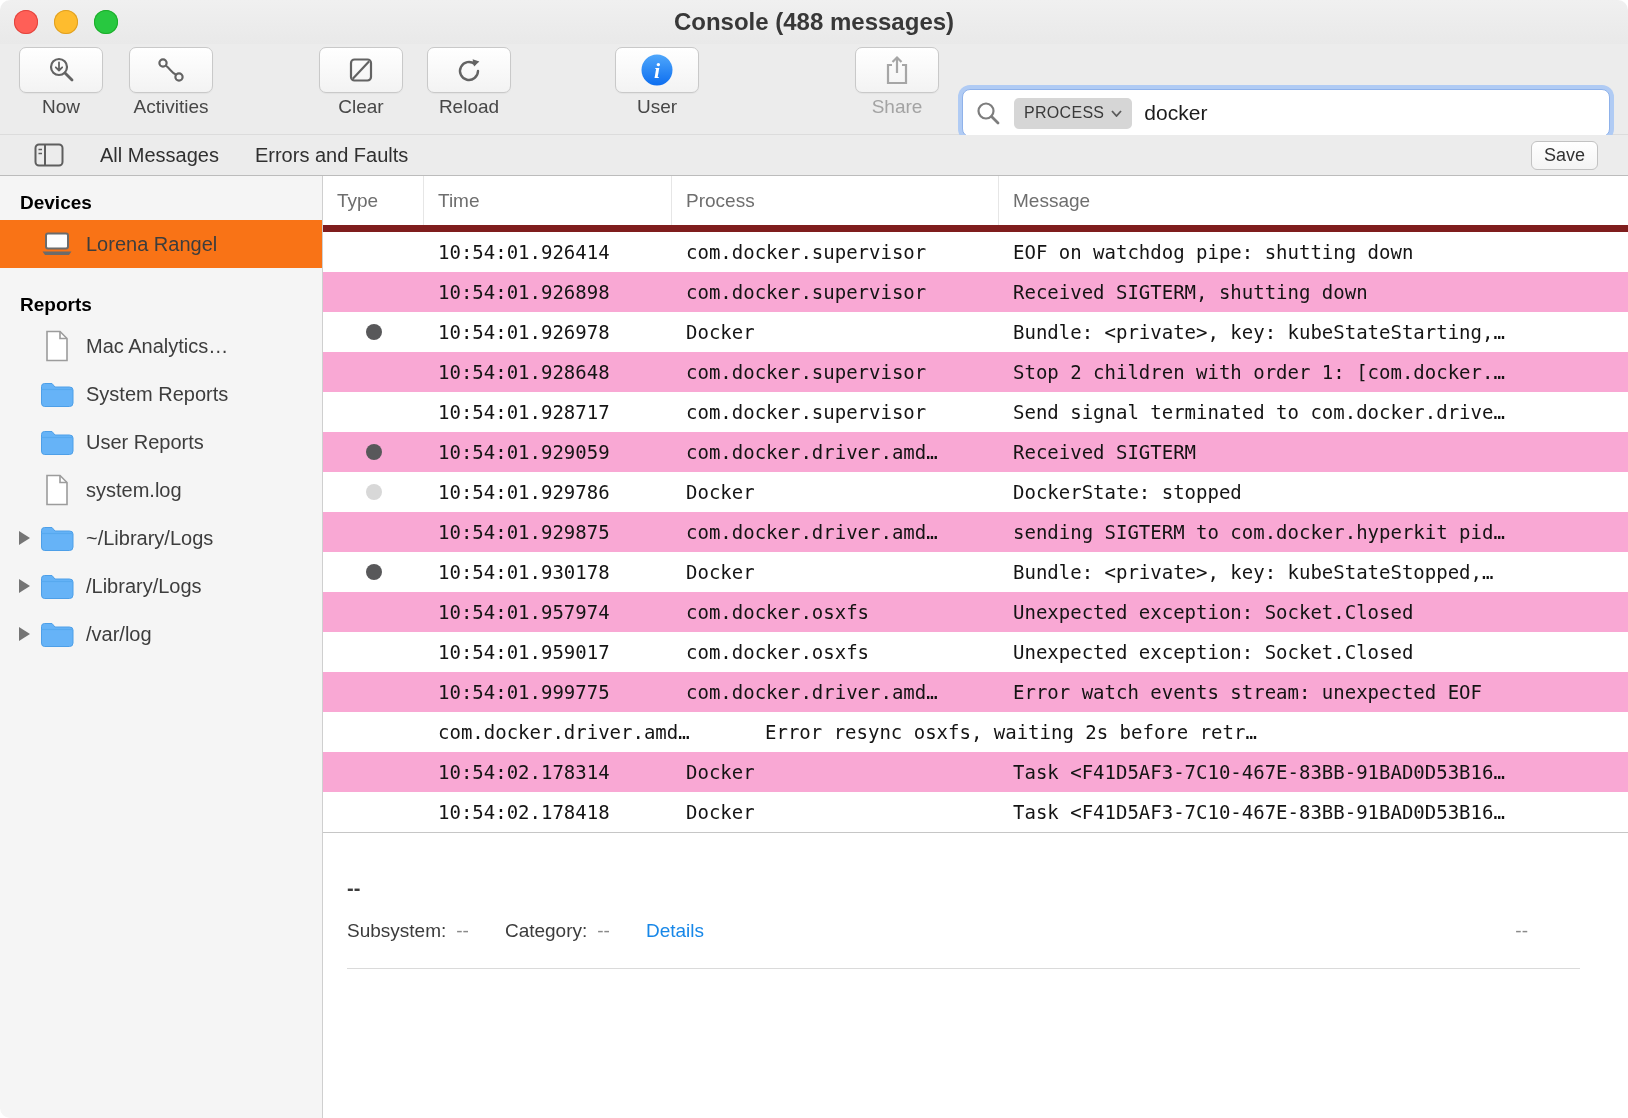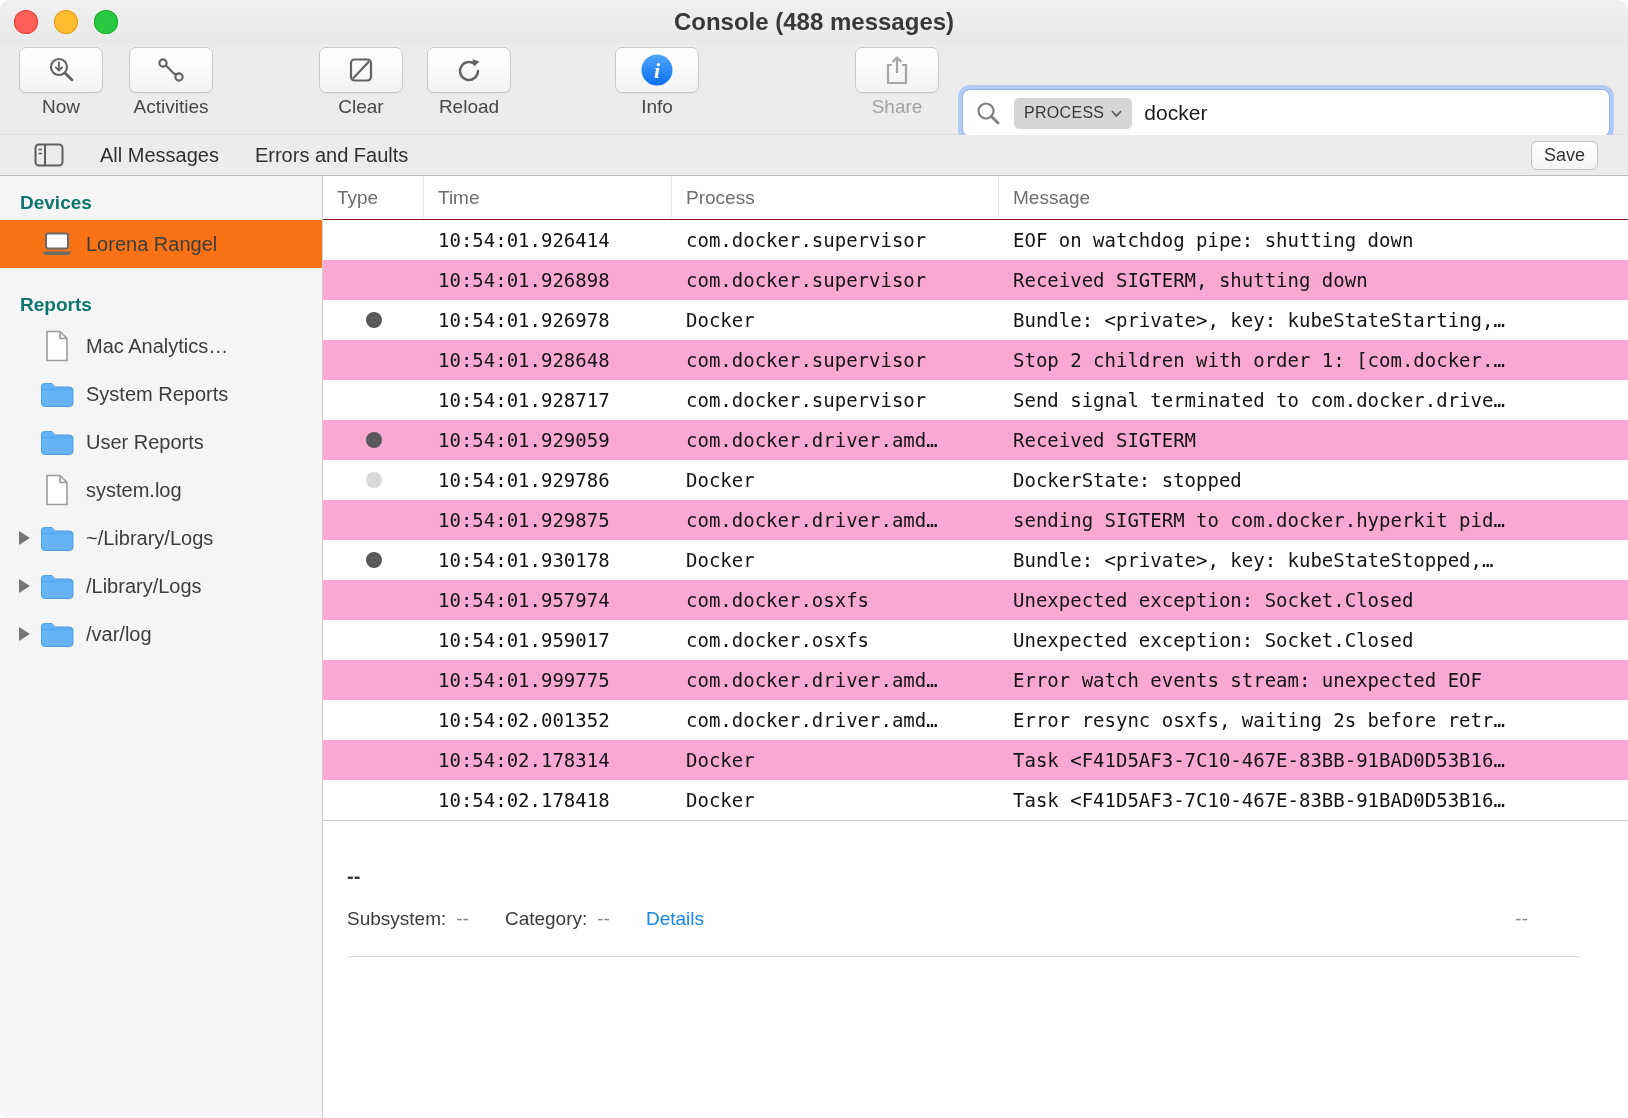--- a/index.html
+++ b/index.html
@@ -43,32 +43,32 @@
   .fb-tab { font-size: 20px; color: #303030; white-space: nowrap; }
   .save-btn { position: absolute; right: 30px; top: 6px; min-width: 64px; height: 29px; padding: 0 12px;
               background: linear-gradient(#ffffff, #f4f4f4); border: 1px solid #c2c2c2; border-radius: 6px;
               font-size: 18px; color: #333; font-family: inherit; }
 
   
   .content { display: flex; height: 942px; }
 
   
   .sidebar { width: 323px; background: #f5f5f5; border-right: 1px solid #cfcfcf; overflow: hidden; }
-  .side-header { margin: 16px 0 6px 20px; font-size: 19px; font-weight: 700; color: #0f766e; }
+  .side-header { margin: 16px 0 6px 20px; font-size: 19px; font-weight: 700; color: #000000; }
   .side-section + .side-section .side-header { margin-top: 26px; }
   .side-item { height: 48px; display: flex; align-items: center; padding-left: 10px; }
   .side-item.selected { background: #f97316; }
   .disclosure { width: 28px; display: flex; justify-content: center; align-items: center; }
   .disclosure .tri { width: 0; height: 0; border-left: 11px solid #757575; border-top: 7px solid transparent; border-bottom: 7px solid transparent; }
   .side-icon { width: 38px; display: flex; justify-content: center; align-items: center; }
   .side-label { margin-left: 10px; font-size: 20px; color: #3d3d3d; white-space: nowrap; }
 
   
   .main { flex: 1; display: flex; flex-direction: column; background: #fff; min-width: 0; }
-  .thead { height: 44px; display: flex; border-bottom: 1px solid #7f1d1d; }
+  .thead { height: 56px; display: flex; border-bottom: 7px solid #7f1d1d; }
   .hc { display: flex; align-items: center; padding-left: 14px; font-size: 19px; color: #6e6e6e;
         border-right: 1px solid #e6e6e6; height: 100%; white-space: nowrap; overflow: hidden; }
   .c-type { width: 101px; flex: none; }
   .c-time { width: 248px; flex: none; }
   .c-proc { width: 327px; flex: none; }
   .c-msg  { flex: 1; border-right: none; min-width: 0; }
 
   .rows { border-bottom: 1px solid #c6c6c6; }
   .trow { height: 40px; display: flex; align-items: stretch; background: #fff; }
   .trow.alt { background: #f9a8d4; }
@@ -164,21 +164,21 @@
             <linearGradient id="infograd" x1="0" y1="0" x2="0" y2="1">
               <stop offset="0" stop-color="#4fa7fb"></stop>
                   <stop offset="1" stop-color="#0d6ef0"></stop>
             </linearGradient>
           </defs>
           <circle cx="17" cy="17" r="15.5" fill="url(#infograd)"></circle>
           <text x="17" y="25" text-anchor="middle" font-size="22" font-family="Liberation Serif, serif" font-style="italic" font-weight="bold" fill="#ffffff">i</text>
         </svg>
       </span>
         </div>
-      <div class="tlabel">Info</div>
+      <div class="tlabel">User</div>
     </div>
 
     <div class="tool disabled" style="left:855px">
       <div class="tbtn">
           <span class="ticon">
         <svg width="28" height="32" viewBox="0 0 28 32">
           <path d="M9 11 H5 V29 H23 V11 h-4" fill="none" stroke="#a6a6a6" stroke-width="2.2"></path>
           <line x1="14" y1="3.5" x2="14" y2="19" stroke="#a6a6a6" stroke-width="2.2"></line>
           <path d="M9.5 8 L14 3.5 L18.5 8" fill="none" stroke="#a6a6a6" stroke-width="2.2"></path>
         </svg>
@@ -397,21 +397,20 @@
             <div class="cell c-msg mono">Unexpected exception: Socket.Closed</div>
           </div>
           <div class="trow alt">
             <div class="cell c-type"></div>
             <div class="cell c-time mono">10:54:01.999775</div>
             <div class="cell c-proc mono">com.docker.driver.amd…</div>
             <div class="cell c-msg mono">Error watch events stream: unexpected EOF</div>
           </div>
           <div class="trow">
             <div class="cell c-type"></div>
-            <div class="cell c-time mono">10:54:02.001352</div>
             <div class="cell c-proc mono">com.docker.driver.amd…</div>
             <div class="cell c-msg mono">Error resync osxfs, waiting 2s before retr…</div>
           </div>
           <div class="trow alt">
             <div class="cell c-type"></div>
             <div class="cell c-time mono">10:54:02.178314</div>
             <div class="cell c-proc mono">Docker</div>
             <div class="cell c-msg mono">Task &lt;F41D5AF3-7C10-467E-83BB-91BAD0D53B16…</div>
           </div>
           <div class="trow">

